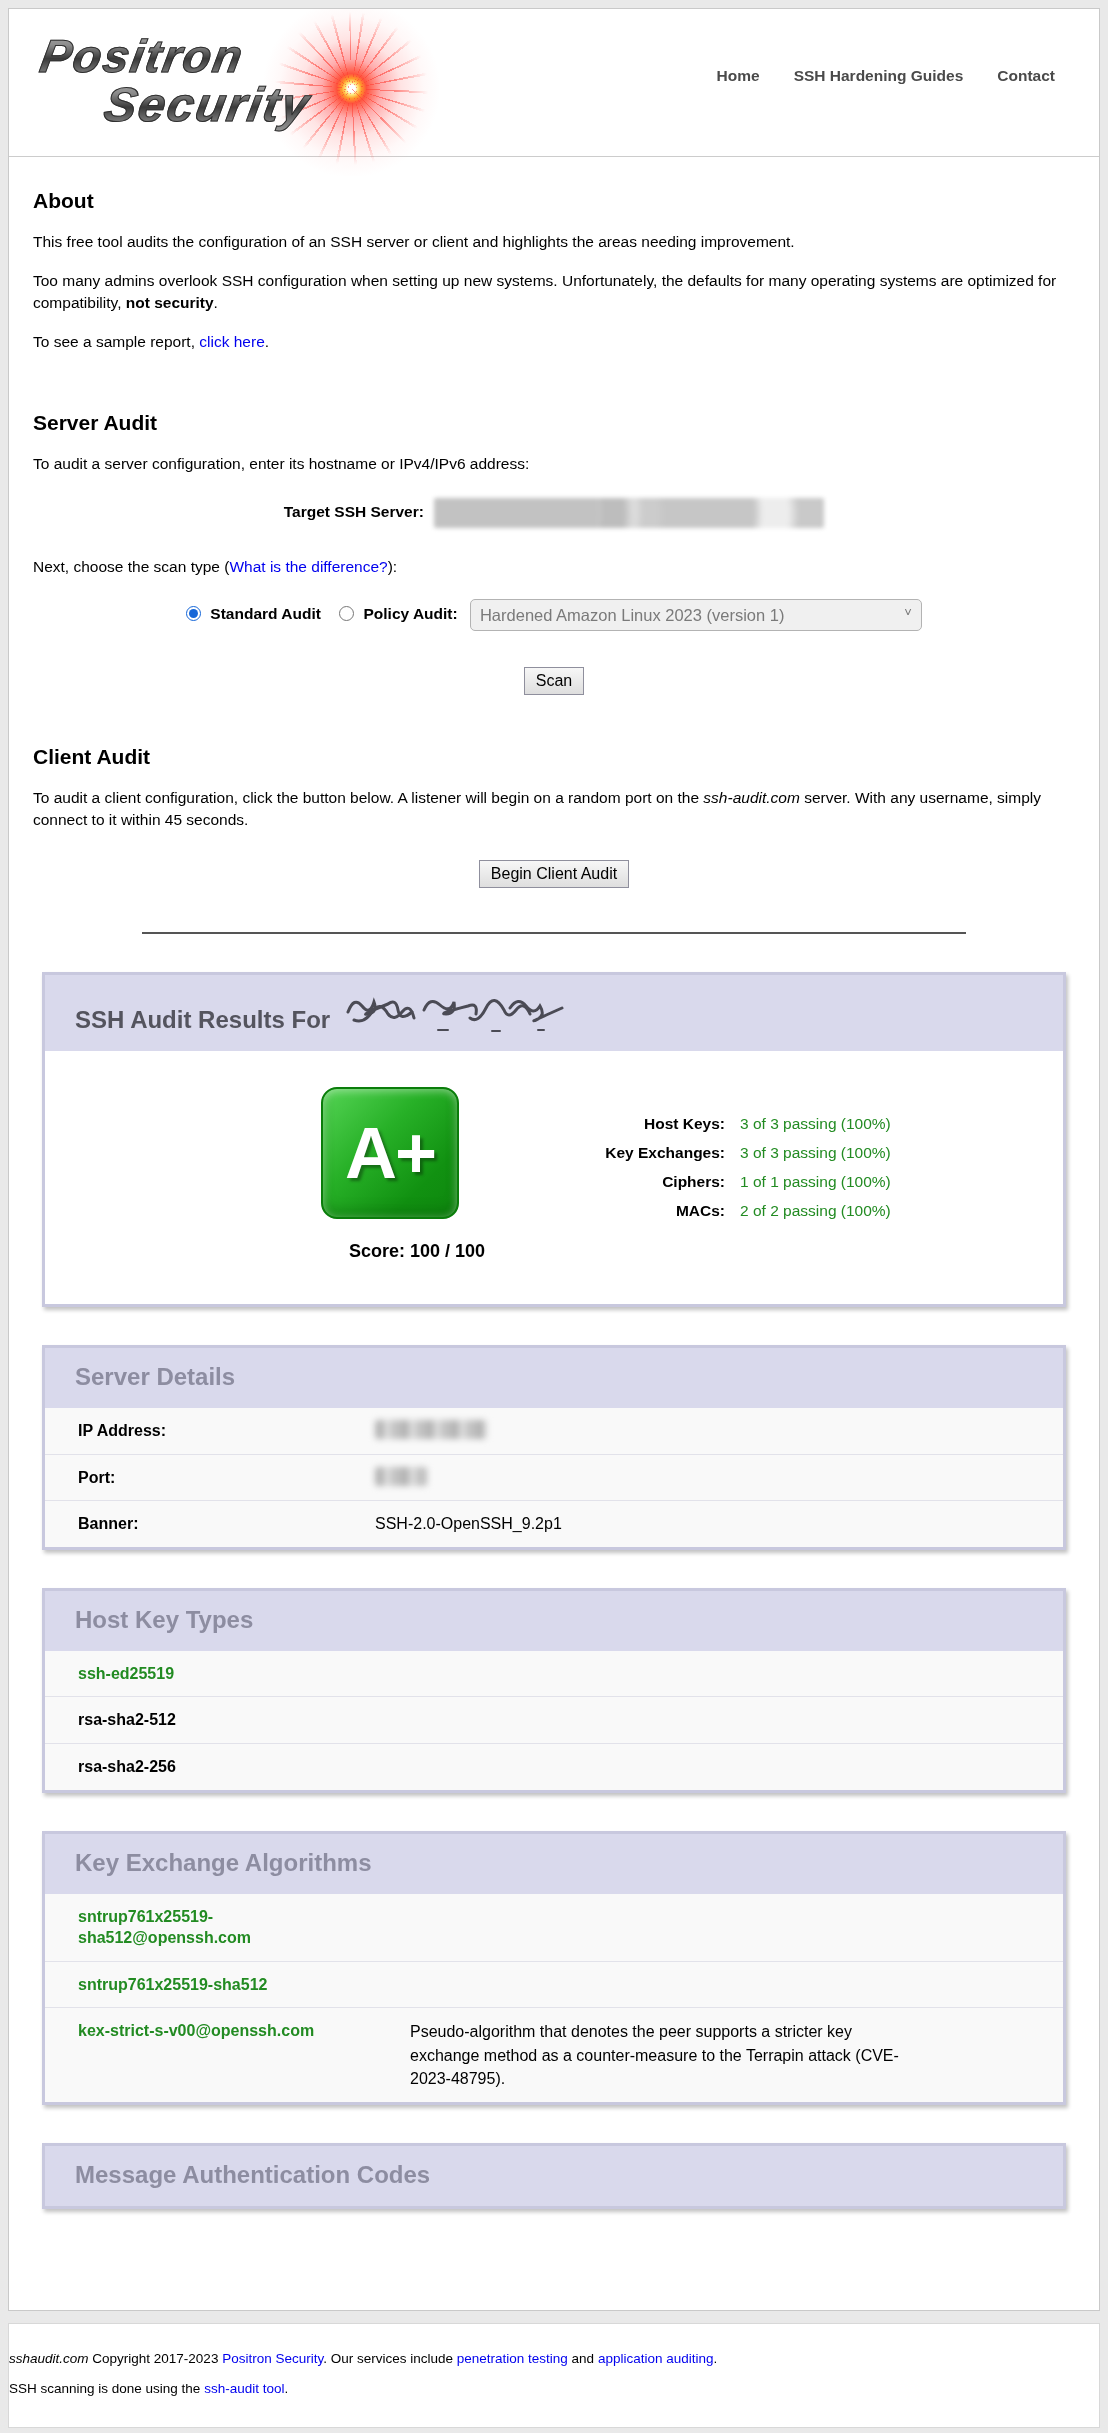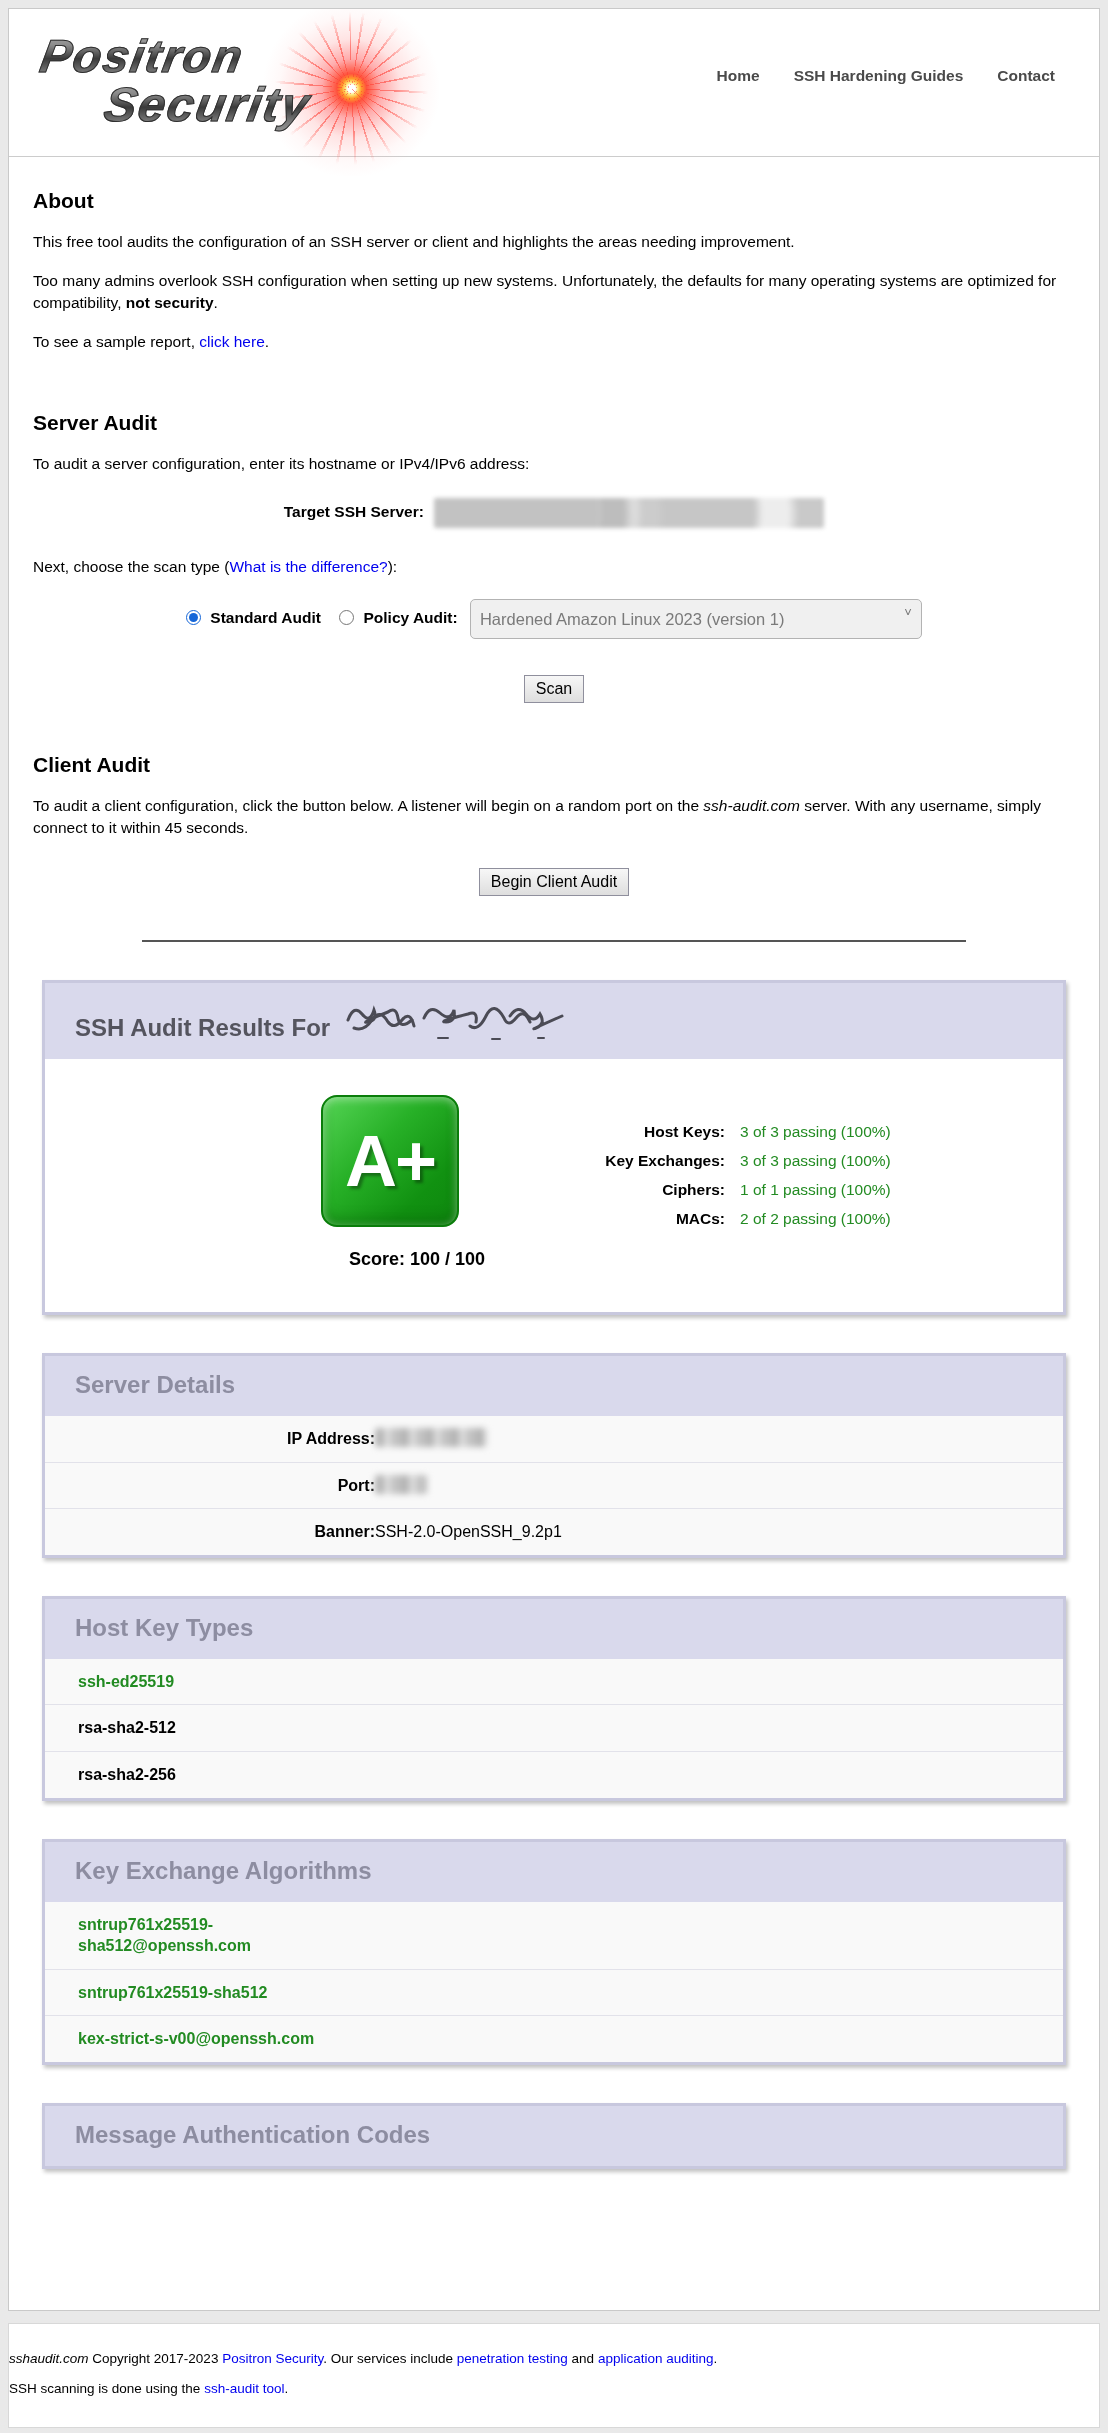--- a/index.html
+++ b/index.html
@@ -52,21 +52,21 @@
       radial-gradient(circle at 63% 50%, #c6c6c6 0 30%, transparent 34%),
       radial-gradient(circle at 72% 55%, #ededed 0 26%, transparent 30%),
       radial-gradient(circle at 81% 48%, #c9c9c9 0 30%, transparent 36%),
       radial-gradient(circle at 92% 52%, #dddddd 0 34%, transparent 40%),
       linear-gradient(#f2f2f2,#e6e6e6);
     filter:blur(2px);}
   #scan-type-row{margin-top:28px;}
   #radio-row{margin-top:22px;}
   input[type=radio]{accent-color:#1566d8;width:15px;height:15px;vertical-align:-2px;margin:0 5px 0 0;}
   #policy-radio{margin-left:14px;}
-  #policy-select{margin-left:8px;width:452px;height:40px;vertical-align:middle;
+  #policy-select{margin-left:8px;width:452px;height:32px;vertical-align:middle;
     -webkit-appearance:none;appearance:none;
     background:#f0f0f0;color:#7a7a7a;border:1px solid #b3b3b3;border-radius:5px;
     font-family:"Liberation Sans",sans-serif;font-size:16.5px;padding:0 30px 0 9px;}
   .select-wrap{position:relative;display:inline-block;}
   .select-chevron{position:absolute;right:10px;top:6px;color:#777;font-size:13px;pointer-events:none;}
   .push-btn{display:inline-block;background:linear-gradient(#f7f7f7,#dedede);
     border:1px solid #8f8f9d;border-radius:0;font-family:"Liberation Sans",sans-serif;
     font-size:16px;color:#000;padding:4px 11px;cursor:pointer;}
   #scan-row{margin-top:36px;}
   #client-btn-row{margin-top:30px;}
@@ -92,21 +92,21 @@
     box-shadow:inset 0 2px 8px rgba(255,255,255,.45), inset 0 -8px 12px rgba(0,70,0,.25);
     display:flex;align-items:center;justify-content:center;}
   #grade-letter{color:#fff;font-size:72px;font-weight:bold;letter-spacing:-2px;
     text-shadow:3px 3px 3px rgba(0,0,0,.35);}
   #score-label{margin-top:22px;font-size:18px;font-weight:bold;text-align:right;}
   #stats-col{margin-left:72px;padding-top:22px;}
   .stat-row{display:flex;line-height:29px;}
   .stat-label{width:168px;text-align:right;font-weight:bold;}
   .stat-value{padding-left:15px;color:#228b22;}
   
-  .detail-label{width:297px;flex:0 0 297px;text-align:right;}
+  .detail-label{width:297px;flex:0 0 297px;}
   .detail-value{font-weight:normal;}
   .redact{border-radius:3px;filter:blur(3px);height:19px;
     background:repeating-linear-gradient(90deg,#b5b5b5 0 9px,#dcdcdc 9px 16px,#c3c3c3 16px 25px);}
   .redact-0{width:112px;}
   .redact-1{width:52px;}
   
   #footer-card{padding-top:27px;font-size:13.5px;color:#000;}
   #footer-line2{margin-top:15px;}
   .scribble{flex:0 0 auto;}
 </style>
@@ -248,20 +248,21 @@
     <div class="panel-header">Key Exchange Algorithms</div>
     <div>
         <div class="panel-row">
           <span class="algo-name pass">sntrup761x25519-sha512@openssh.com</span>
         </div>
         <div class="panel-row">
           <span class="algo-name pass">sntrup761x25519-sha512</span>
         </div>
         <div class="panel-row">
           <span class="algo-name pass">kex-strict-s-v00@openssh.com</span>
+          <div class="algo-desc">Pseudo-algorithm that denotes the peer supports a stricter key exchange method as a counter-measure to the Terrapin attack (CVE-2023-48795).</div>
         </div>
       </div>
   </div>
 
 
   <div class="panel">
     <div class="panel-header">Message Authentication Codes</div>
 
   </div>
 

